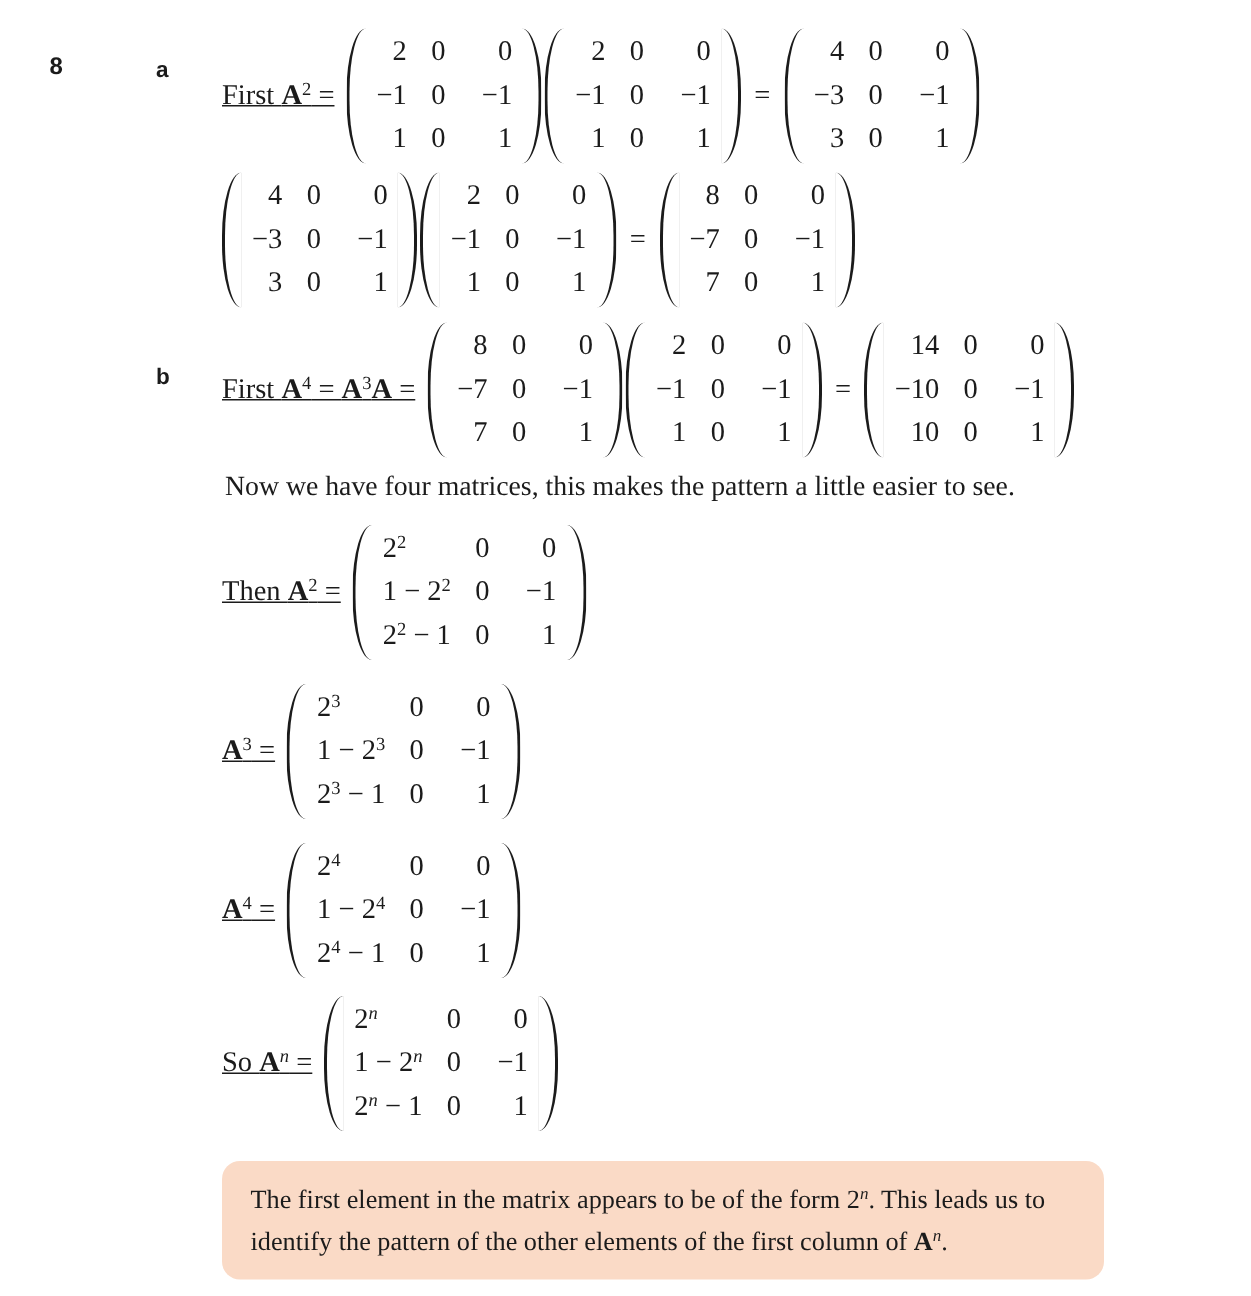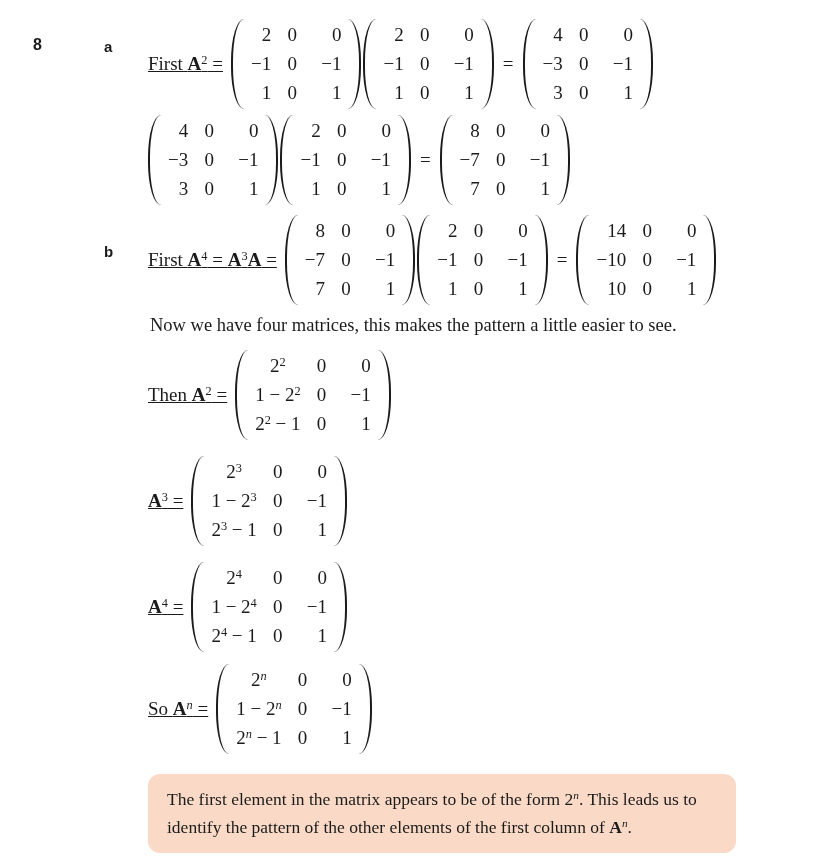--- a/index.html
+++ b/index.html
@@ -58,21 +58,21 @@
     grid-template-columns: auto auto auto;
     column-gap: 15px;
     row-gap: 3px;
     padding: 3px 7px;
     align-content: center;
   }
   .cell { line-height: 26px; height: 26px; white-space: pre; }
   .mx-grid .cell:nth-child(3n+1) { text-align: right; }
   .mx-grid .cell:nth-child(3n+2) { text-align: center; min-width: 12px; }
   .mx-grid .cell:nth-child(3n)   { text-align: right; min-width: 20px; padding-left: 8px; }
-  .mx.sym .mx-grid .cell:nth-child(3n+1) { text-align: center; }
+  .mx.sym .mx-grid .cell:nth-child(3n+1) { text-align: left; }
 
   
   .paragraph {
     font-size: 18.5px;
     line-height: 25px;
     margin: 8px 0 12px 2px;
     color: #1b1b1b;
   }
 
   .note-box {

